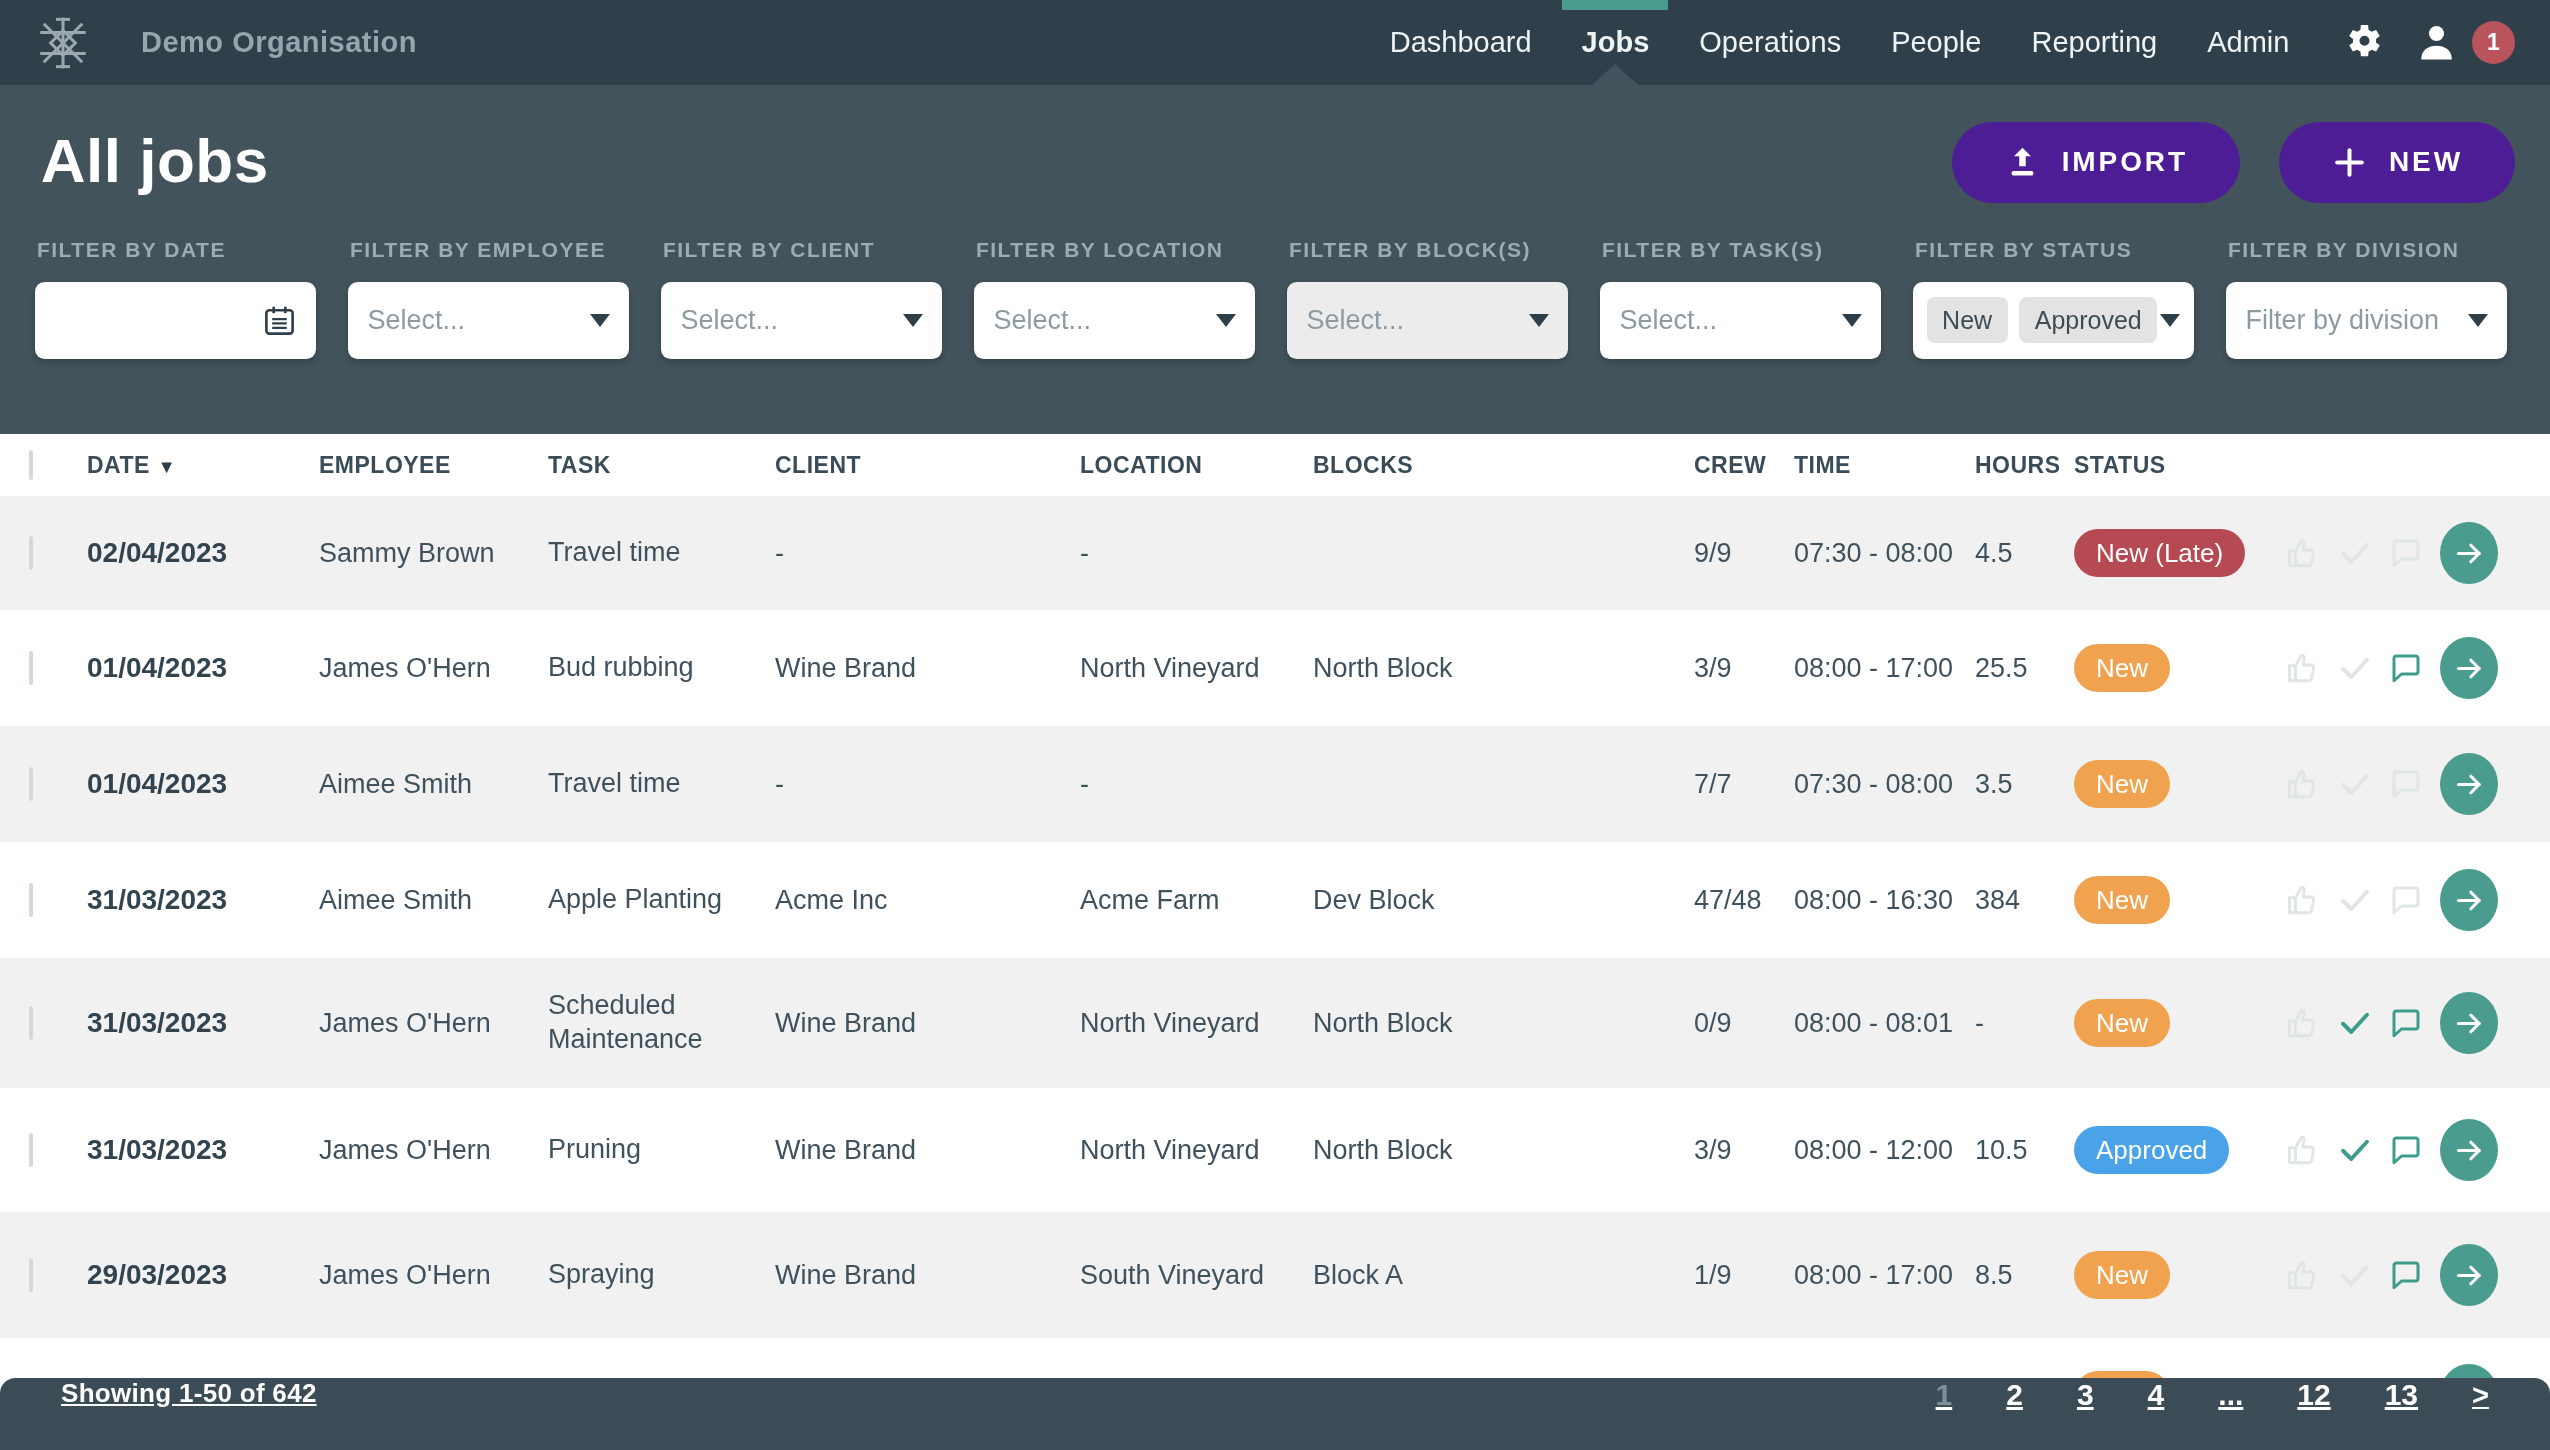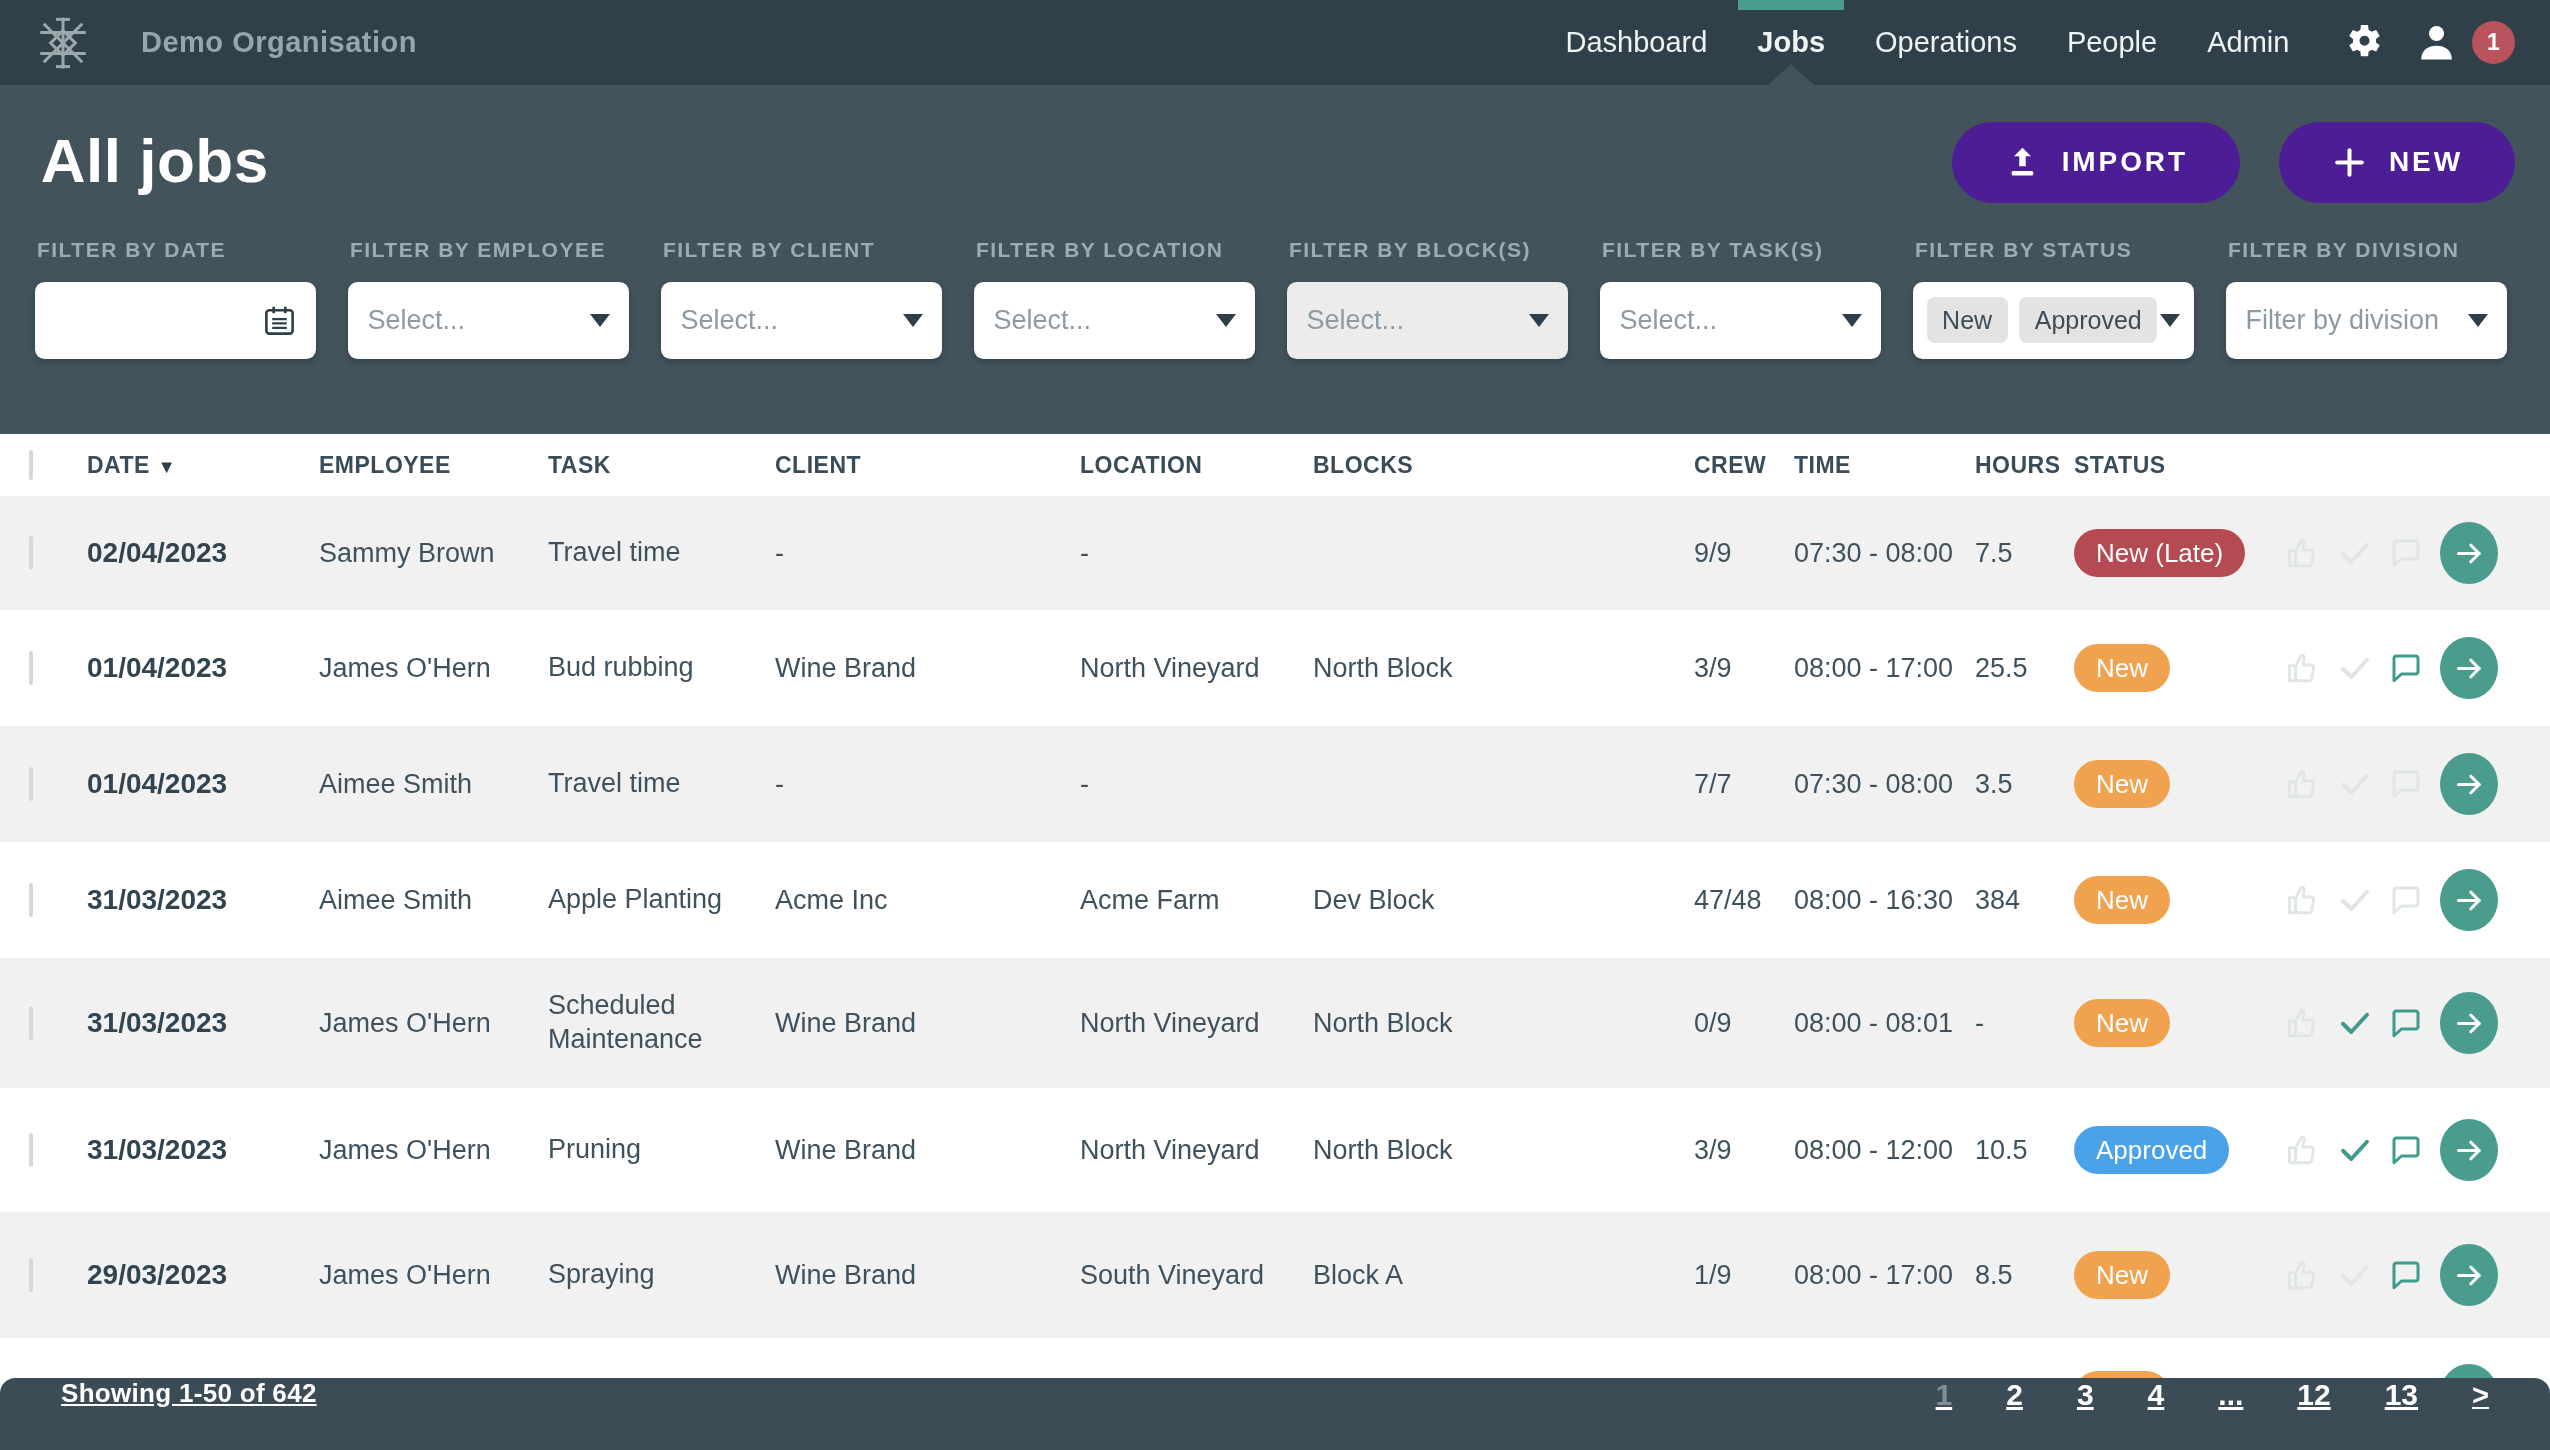--- a/index.html
+++ b/index.html
@@ -120,20 +120,21 @@
 
     <nav class="nav">
       <a class="nav-link">Dashboard</a>
       <a class="nav-link active">
         <span class="active-bar"></span>
         <span>Jobs</span>
         <span class="active-notch"></span>
       </a>
       <a class="nav-link">Operations</a>
       <a class="nav-link">People</a>
+      <a class="nav-link">Reporting</a>
       <a class="nav-link">Admin</a>
 
       <span class="nav-icon">
         <svg viewBox="0 0 24 24">
             <path d="M19.4 13a7.6 7.6 0 0 0 0-2l2.1-1.6-2-3.4-2.5 1a7.5 7.5 0 0 0-1.7-1L15 3.3h-4L10.7 6a7.5 7.5 0 0 0-1.7 1l-2.5-1-2 3.4L6.6 11a7.6 7.6 0 0 0 0 2l-2.1 1.6 2 3.4 2.5-1c.5.4 1.1.8 1.7 1l.3 2.7h4l.3-2.7a7.5 7.5 0 0 0 1.7-1l2.5 1 2-3.4L19.4 13zM13 14.8a2.8 2.8 0 1 1 0-5.6 2.8 2.8 0 0 1 0 5.6z" transform="translate(-1 -1)"></path>
           </svg>
       </span>
       <span class="nav-icon">
         <svg viewBox="0 0 24 24">
             <circle cx="12" cy="7" r="4.2"></circle>
@@ -265,21 +266,21 @@
     <div class="trow">
       <span class="col col-check"><span class="checkbox"></span></span>
       <span class="col col-date cell-date">02/04/2023</span>
       <span class="col col-emp">Sammy Brown</span>
       <span class="col col-task"><span class="cell-task" style="display:inline-block;">Travel time</span></span>
       <span class="col col-client">-</span>
       <span class="col col-loc">-</span>
       <span class="col col-blocks"></span>
       <span class="col col-crew">9/9</span>
       <span class="col col-time">07:30 - 08:00</span>
-      <span class="col col-hours">7.5</span>
+      <span class="col col-hours">4.5</span>
       <span class="col col-status"><span class="badge badge-red">New (Late)</span></span>
       <span class="col col-icons">
         <svg class="row-icon like-icon" viewBox="0 0 24 24" fill="none" stroke="currentColor" stroke-width="1.9" stroke-linejoin="round">
           <path d="M3 10.5h4v10H3z"></path>
           <path d="M7 20.5v-10l4-7c1 0 1.8.8 1.8 1.8L12 10h5.3c1.1 0 1.9 1 1.7 2.1l-1.2 6.6c-.2 1-1 1.8-2.1 1.8H7z"></path>
         </svg>
         <svg class="row-icon check-icon" viewBox="0 0 24 24" fill="none" stroke="currentColor" stroke-width="2.6" stroke-linecap="round" stroke-linejoin="round">
           <path d="M4 12.5l5.5 5.5L20 6.5"></path>
         </svg>
         <svg class="row-icon comment-icon" viewBox="0 0 24 24" fill="none" stroke="currentColor" stroke-width="2" stroke-linejoin="round">

